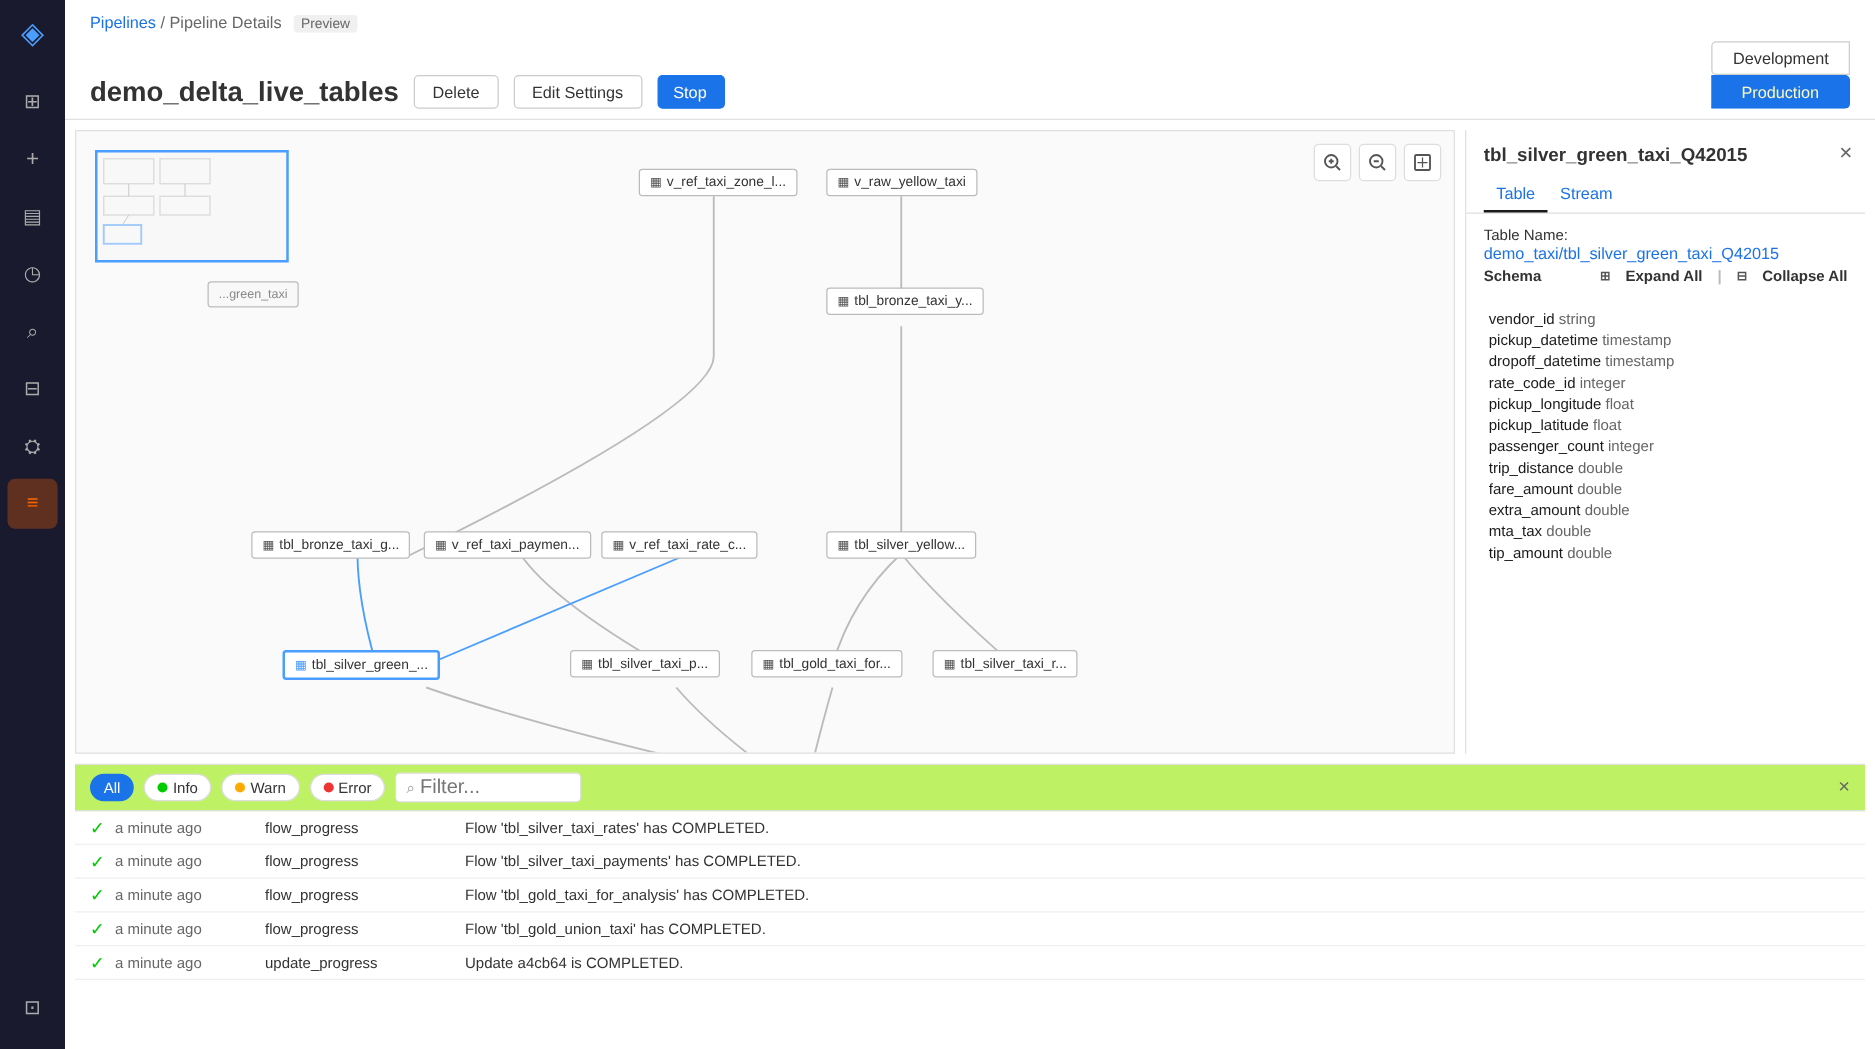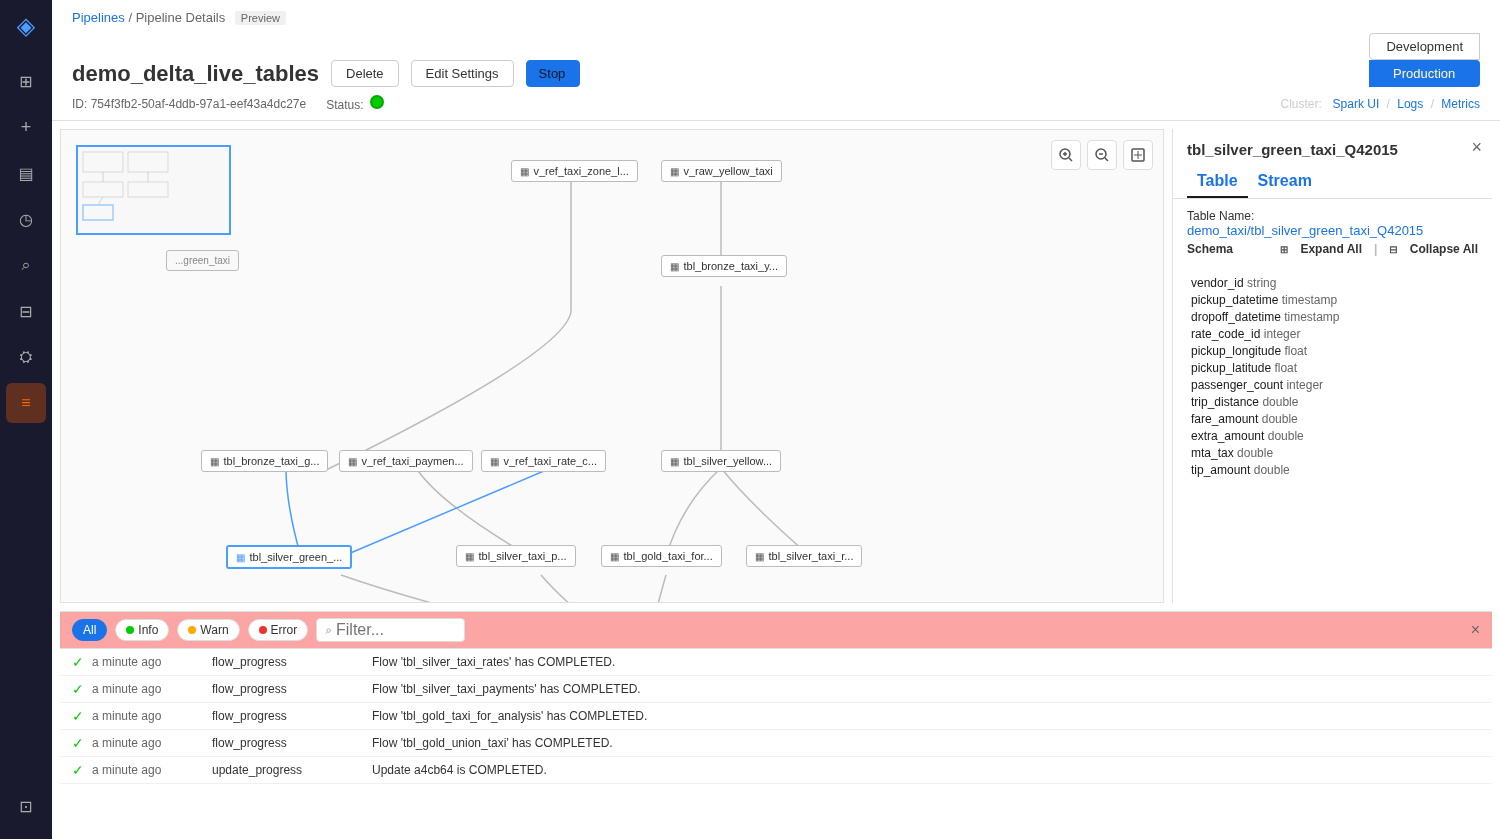--- a/index.html
+++ b/index.html
@@ -34,21 +34,21 @@
 
     .title-row {
       display: flex; align-items: flex-end; gap: 12px; margin-bottom: 8px;
     }
     .page-title { font-size: 22px; font-weight: 600; color: #333; }
 
     .btn {
       padding: 5px 14px; border-radius: 4px; cursor: pointer; font-size: 13px; border: 1px solid #ccc;
       background: #fff; color: #333;
     }
-    .btn-stop { background: #1a73e8; color: #0f172a; border-color: #1a73e8; padding-left: 12px; }
+    .btn-stop { background: #1a73e8; color: #ffffff; border-color: #1a73e8; padding-left: 12px; }
 
     .env-buttons { margin-left: auto; display: flex; gap: 0; flex-direction: column; }
     .env-btn {
       padding: 5px 16px; cursor: pointer; font-size: 13px; border: 1px solid #ccc;
       background: #fff; color: #333;
     }
     .env-btn:first-child { border-radius: 4px 0 0 4px; }
     .env-btn:last-child { border-radius: 0 4px 4px 0; border-left: none; }
     .env-btn.active { background: #1a73e8; color: #fef9c3; border-color: #1a73e8; }
 
@@ -112,42 +112,42 @@
       width: 320px; min-width: 320px; border-left: 1px solid #e0e0e0;
       background: #fff; display: flex; flex-direction: column; overflow: hidden;
       position: relative; margin: 8px 8px 8px 0;
     }
     .panel-close {
       position: absolute; top: 8px; right: 10px; cursor: pointer; font-size: 18px; color: #666;
     }
     .panel-title { font-size: 15px; font-weight: 600; padding: 12px 30px 8px 14px; color: #333; }
     .panel-tabs { display: flex; gap: 0; padding: 0 14px; border-bottom: 1px solid #e0e0e0; }
     .panel-tab {
-      padding: 6px 10px; cursor: pointer; font-size: 16px; color: #666; border-bottom: 2px solid transparent; font-weight: bold;
+      padding: 6px 10px; cursor: pointer; font-size: 13px; color: #666; border-bottom: 2px solid transparent;
     }
     .panel-tab.active { color: #1a73e8; border-bottom: 2px solid #1a1a1a; }
 
     .panel-body { flex: 1; overflow-y: auto; padding: 10px 14px; }
     .panel-row { font-size: 12px; margin-bottom: 4px; }
     .panel-row a { color: #1a73e8; text-decoration: none; font-size: 13px; }
 
     .schema-header { display: flex; align-items: center; gap: 8px; margin-bottom: 20px; font-size: 12px; font-weight: 600; }
     .schema-row { font-size: 12px; color: #444; margin-bottom: 3px; padding-left: 4px; }
     .schema-field { color: #1a1a1a; font-weight: 500; }
     .schema-type { color: #666; }
 
     
     #logs-panel {
       border-top: 1px solid #e0e0e0; background: #fff;
       height: 220px; display: flex; flex-direction: column;
       margin: 0 8px 8px 8px;
     }
     .logs-toolbar {
       display: flex; align-items: center; gap: 8px; padding: 6px 12px; border-bottom: 1px solid #e0e0e0;
-      background: #fca5a5;
+      background: #bef264;
     }
     .log-filter-btn {
       padding: 3px 10px; border-radius: 12px; border: 1px solid #ddd; background: #fff;
       font-size: 12px; cursor: pointer; color: #333; display: flex; align-items: center; gap: 4px;
     }
     .log-filter-btn.active { background: #1a73e8; color: #fff; border-color: #1a73e8; }
     .log-filter-btn .dot { width: 8px; height: 8px; border-radius: 50%; display: inline-block; }
     .dot-green { background: #0c0; }
     .dot-yellow { background: #fa0; }
     .dot-red { background: #e33; }
@@ -198,36 +198,20 @@
     </div>
     <div class="title-row">
       <span class="page-title">demo_delta_live_tables</span>
       <button class="btn">Delete</button>
       <button class="btn">Edit Settings</button>
       <button class="btn btn-stop">Stop</button>
       <div class="env-buttons">
         <button class="env-btn">Development</button>
         <button class="env-btn active">Production</button>
       </div>
-    </div>
-    <div class="meta-row">
-      <span>ID: 754f3fb2-50af-4ddb-97a1-eef43a4dc27e</span>
-      <span>
-        <span>Status:</span>&nbsp;
-        <span class="status-dot"></span>
-      </span>
-      <span style="flex:1;"></span>
-      <span class="cluster-links">
-        <span>Cluster:</span>&nbsp;
-        <a>Spark UI</a>
-        <span>/</span>
-        <a>Logs</a>
-        <span>/</span>
-        <a>Metrics</a>
-      </span>
     </div>
   </div>
 
   <div id="content">
 
     <div id="graph-area">
 
       <div class="minimap">
         <svg width="100%" height="100%" style="opacity:0.5;">
           <rect x="5" y="5" width="40" height="20" fill="none" stroke="#bbb" stroke-width="1"></rect>

